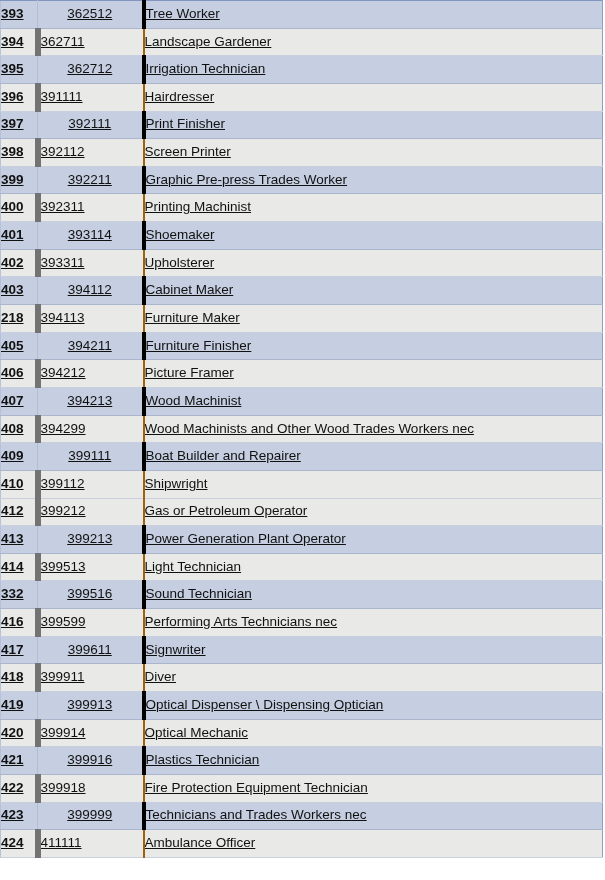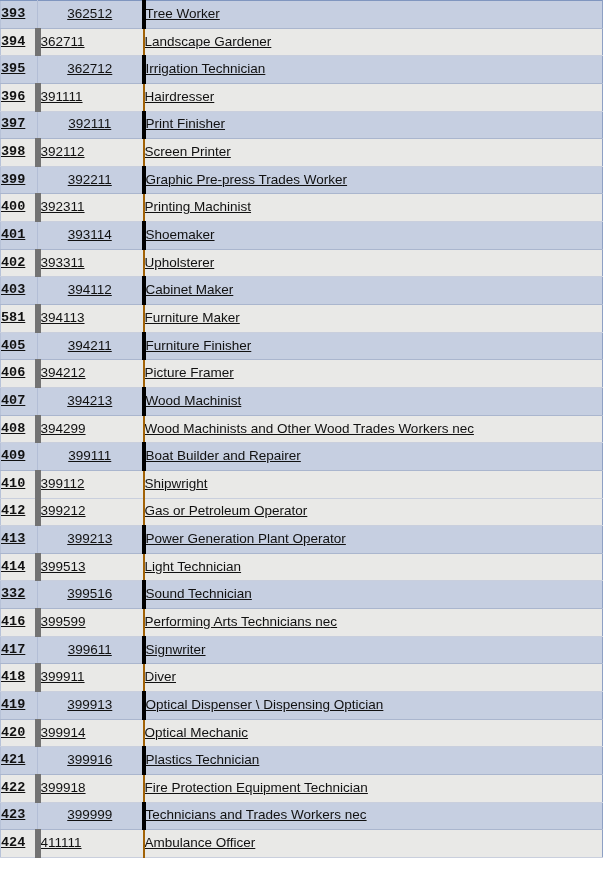--- a/index.html
+++ b/index.html
@@ -60,21 +60,21 @@
 
   tr.shaded td { border-bottom: 1px solid #aab6ce; }
   tr.light  td { border-bottom: 1px solid #c9cfdd; }
 
   
   td.col-num  { border-right: 6px solid #737373; }
   td.col-code { border-right: 2px solid #a16207; }
   tr.shaded td.col-num  { border-right: 1px solid #b3bed6; }
   tr.shaded td.col-code { border-right: 4px solid #000000; text-align: center; }
 
-  td.col-num  { padding-left: 6px; font-family: Liberation Mono, monospace; }
+  td.col-num  { padding-left: 6px; }
   td.col-code { padding-left: 9px; }
   td.col-name { padding-left: 6px; }
 
   .cell-text {
     text-decoration: underline;
     text-underline-offset: 1px;
     display: inline;
   }
   td.col-num .cell-text {
     font-weight: bold;
@@ -144,21 +144,21 @@
           <td class="col-num"><span class="cell-text">402</span></td>
           <td class="col-code"><span class="cell-text">393311</span></td>
           <td class="col-name"><span class="cell-text">Upholsterer</span></td>
         </tr>
         <tr class="shaded">
           <td class="col-num"><span class="cell-text">403</span></td>
           <td class="col-code"><span class="cell-text">394112</span></td>
           <td class="col-name"><span class="cell-text">Cabinet Maker</span></td>
         </tr>
         <tr class="light">
-          <td class="col-num"><span class="cell-text">581</span></td>
+          <td class="col-num"><span class="cell-text">218</span></td>
           <td class="col-code"><span class="cell-text">394113</span></td>
           <td class="col-name"><span class="cell-text">Furniture Maker</span></td>
         </tr>
         <tr class="shaded">
           <td class="col-num"><span class="cell-text">405</span></td>
           <td class="col-code"><span class="cell-text">394211</span></td>
           <td class="col-name"><span class="cell-text">Furniture Finisher</span></td>
         </tr>
         <tr class="light">
           <td class="col-num"><span class="cell-text">406</span></td>

